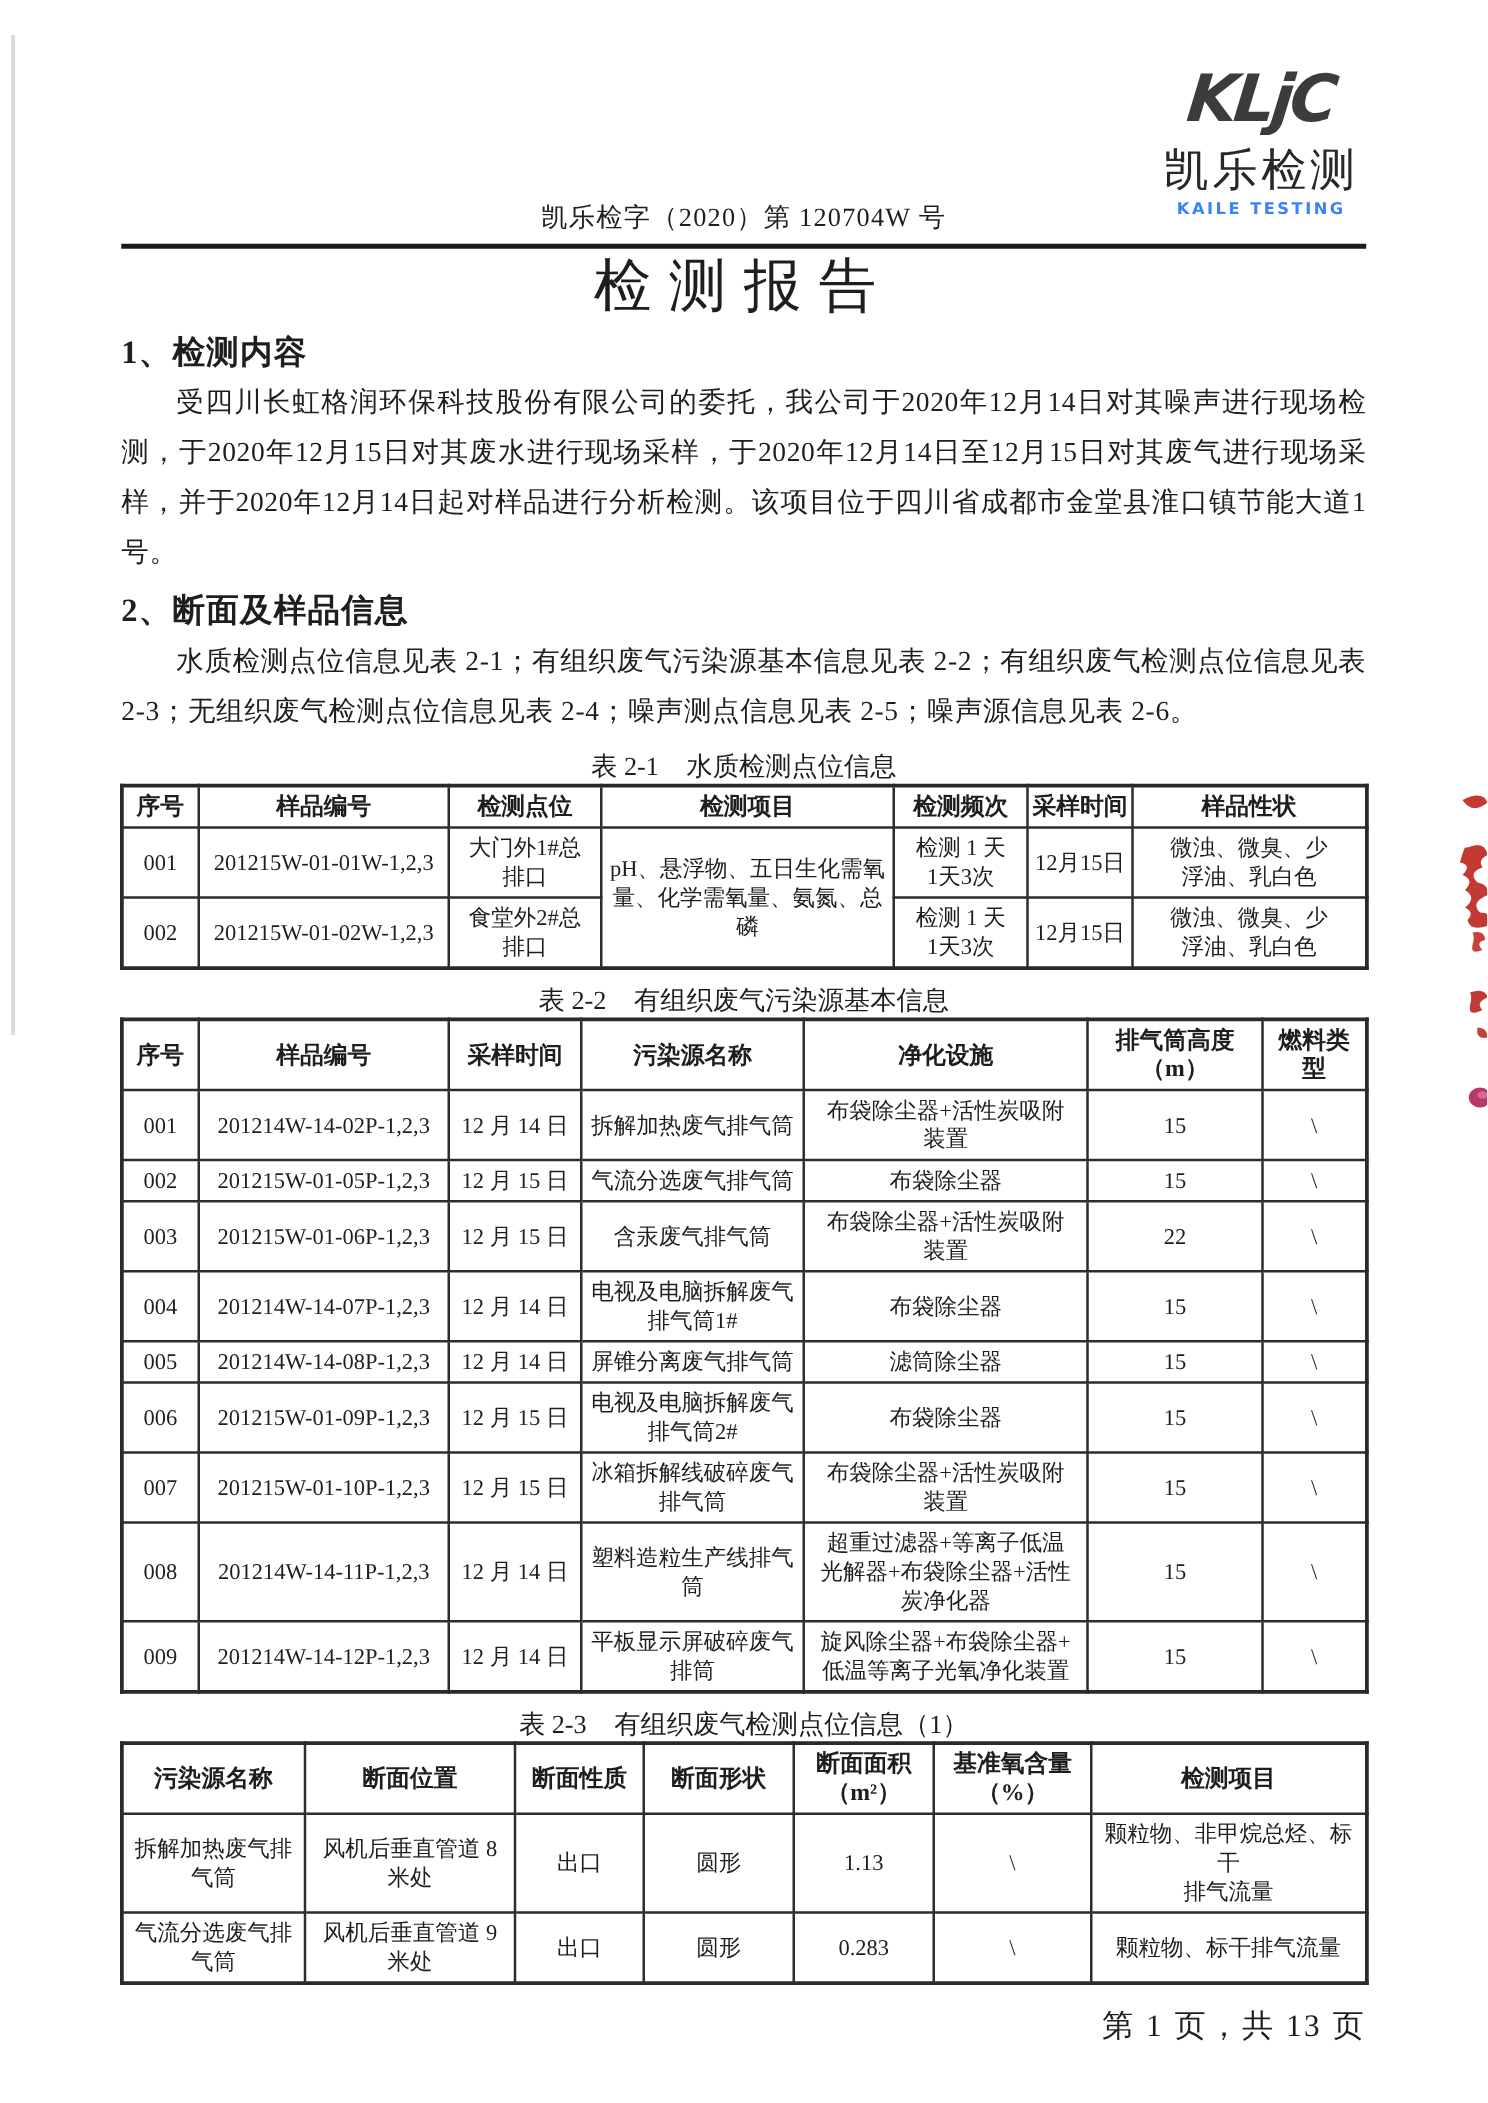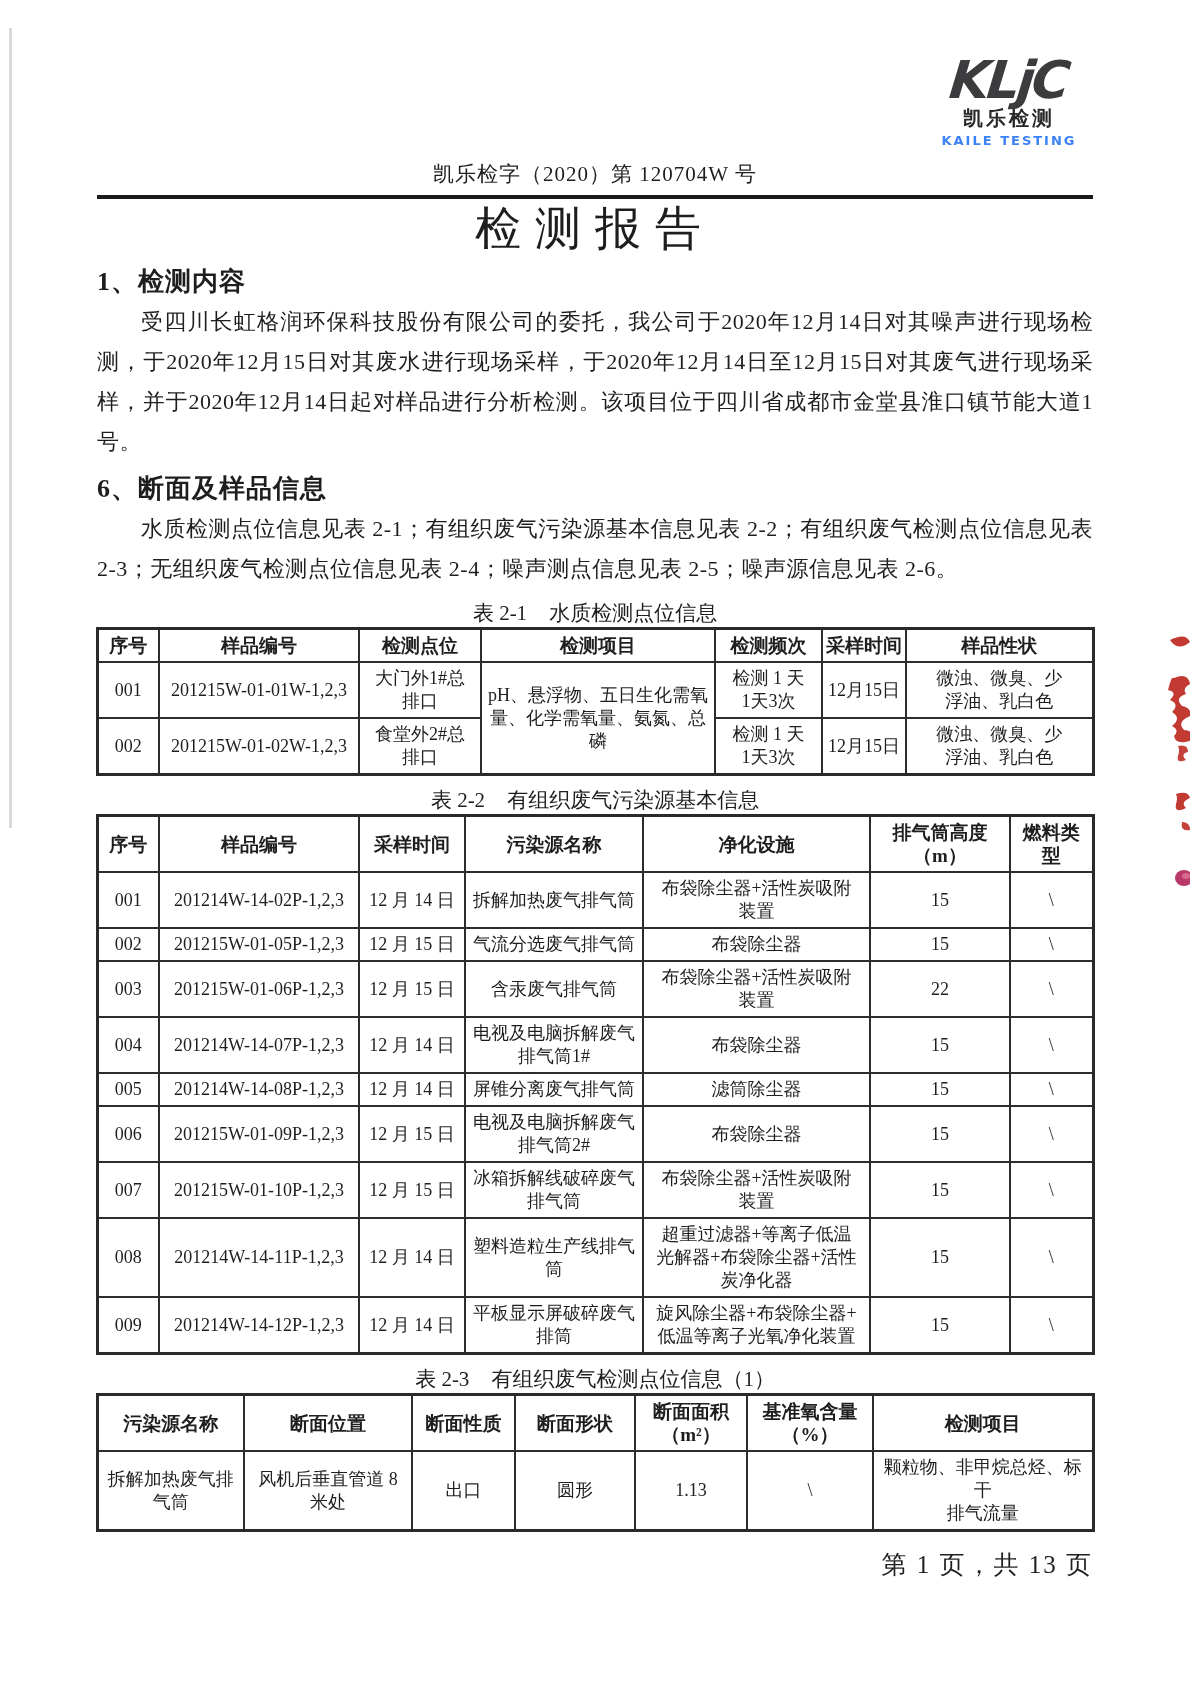--- a/index.html
+++ b/index.html
@@ -12,21 +12,21 @@
     color:#1e1e1e;
   }
   .edge-artifact{position:absolute;left:9px;top:28px;width:3px;height:800px;background:#d9d9d9;}
   
   .logo{position:absolute;top:54px;right:96px;width:170px;text-align:center;line-height:1;}
   .logo-mark{
     font-family:"DejaVu Sans","Liberation Sans",sans-serif;
     font-weight:bold;font-style:italic;font-size:52px;letter-spacing:-3px;
     color:#3c3c3e;transform:skewX(-6deg);display:inline-block;
   }
-  .logo-cn{font-family:"DejaVu Sans","Liberation Sans",sans-serif;font-weight:bold;font-size:20px;letter-spacing:3px;color:#28282a;margin-top:2px;}
+  .logo-cn{font-family:"DejaVu Sans","Liberation Sans",sans-serif;font-weight:normal;font-size:36px;letter-spacing:3px;color:#28282a;margin-top:13px;}
   .logo-en{font-family:"DejaVu Sans","Liberation Sans",sans-serif;font-weight:bold;font-size:13px;letter-spacing:2px;color:#3b82f6;margin-top:6px;}
   
   .doc-number{padding-top:160px;text-align:center;font-size:21px;letter-spacing:1px;}
   .rule{margin:7px 97px 0 97px;border-top:4px solid #1b1b1b;}
   .report-title{text-align:center;font-size:46px;font-weight:normal;letter-spacing:14px;margin-top:4px;line-height:52px;}
   .heading{margin:10px 97px 0 97px;font-size:26px;font-weight:bold;letter-spacing:1px;line-height:34px;}
   .para{margin:3px 97px 0 97px;font-size:22px;line-height:40px;text-align:justify;text-indent:2em;letter-spacing:.5px;}
   
   .caption{text-align:center;font-size:21px;font-weight:normal;margin-top:10px;line-height:28px;}
   .caption .cap-no{margin-right:22px;}
@@ -64,21 +64,21 @@
     </svg>
   </div>
 
   <div class="doc-number">凯乐检字（2020）第 120704W 号</div>
   <div class="rule"></div>
   <div class="report-title">检测报告</div>
 
   <div class="heading">1、检测内容</div>
   <div class="para">受四川长虹格润环保科技股份有限公司的委托，我公司于2020年12月14日对其噪声进行现场检测，于2020年12月15日对其废水进行现场采样，于2020年12月14日至12月15日对其废气进行现场采样，并于2020年12月14日起对样品进行分析检测。该项目位于四川省成都市金堂县淮口镇节能大道1号。</div>
 
-  <div class="heading">6、断面及样品信息</div>
+  <div class="heading">2、断面及样品信息</div>
   <div class="para">水质检测点位信息见表 2-1；有组织废气污染源基本信息见表 2-2；有组织废气检测点位信息见表 2-3；无组织废气检测点位信息见表 2-4；噪声测点信息见表 2-5；噪声源信息见表 2-6。</div>
 
   <div class="caption">
     <span class="cap-no">表 2-1</span><span>水质检测点位信息</span>
   </div>
   <table>
     <colgroup>
       <col style="width:62px">
         <col style="width:200px">
         <col style="width:122px">
@@ -272,18 +272,29 @@
 气筒</td>
           <td>风机后垂直管道 8
 米处</td>
           <td>出口</td>
           <td>圆形</td>
           <td>1.13</td>
           <td>\</td>
           <td>颗粒物、非甲烷总烃、标干
 排气流量</td>
         </tr>
+        <tr>
+          <td>气流分选废气排
+气筒</td>
+          <td>风机后垂直管道 9
+米处</td>
+          <td>出口</td>
+          <td>圆形</td>
+          <td>0.283</td>
+          <td>\</td>
+          <td>颗粒物、标干排气流量</td>
+        </tr>
       </tbody>
   </table>
 
   <div class="footer">第 1 页，共 13 页</div>
 
 </div>
 
 </body></html>

